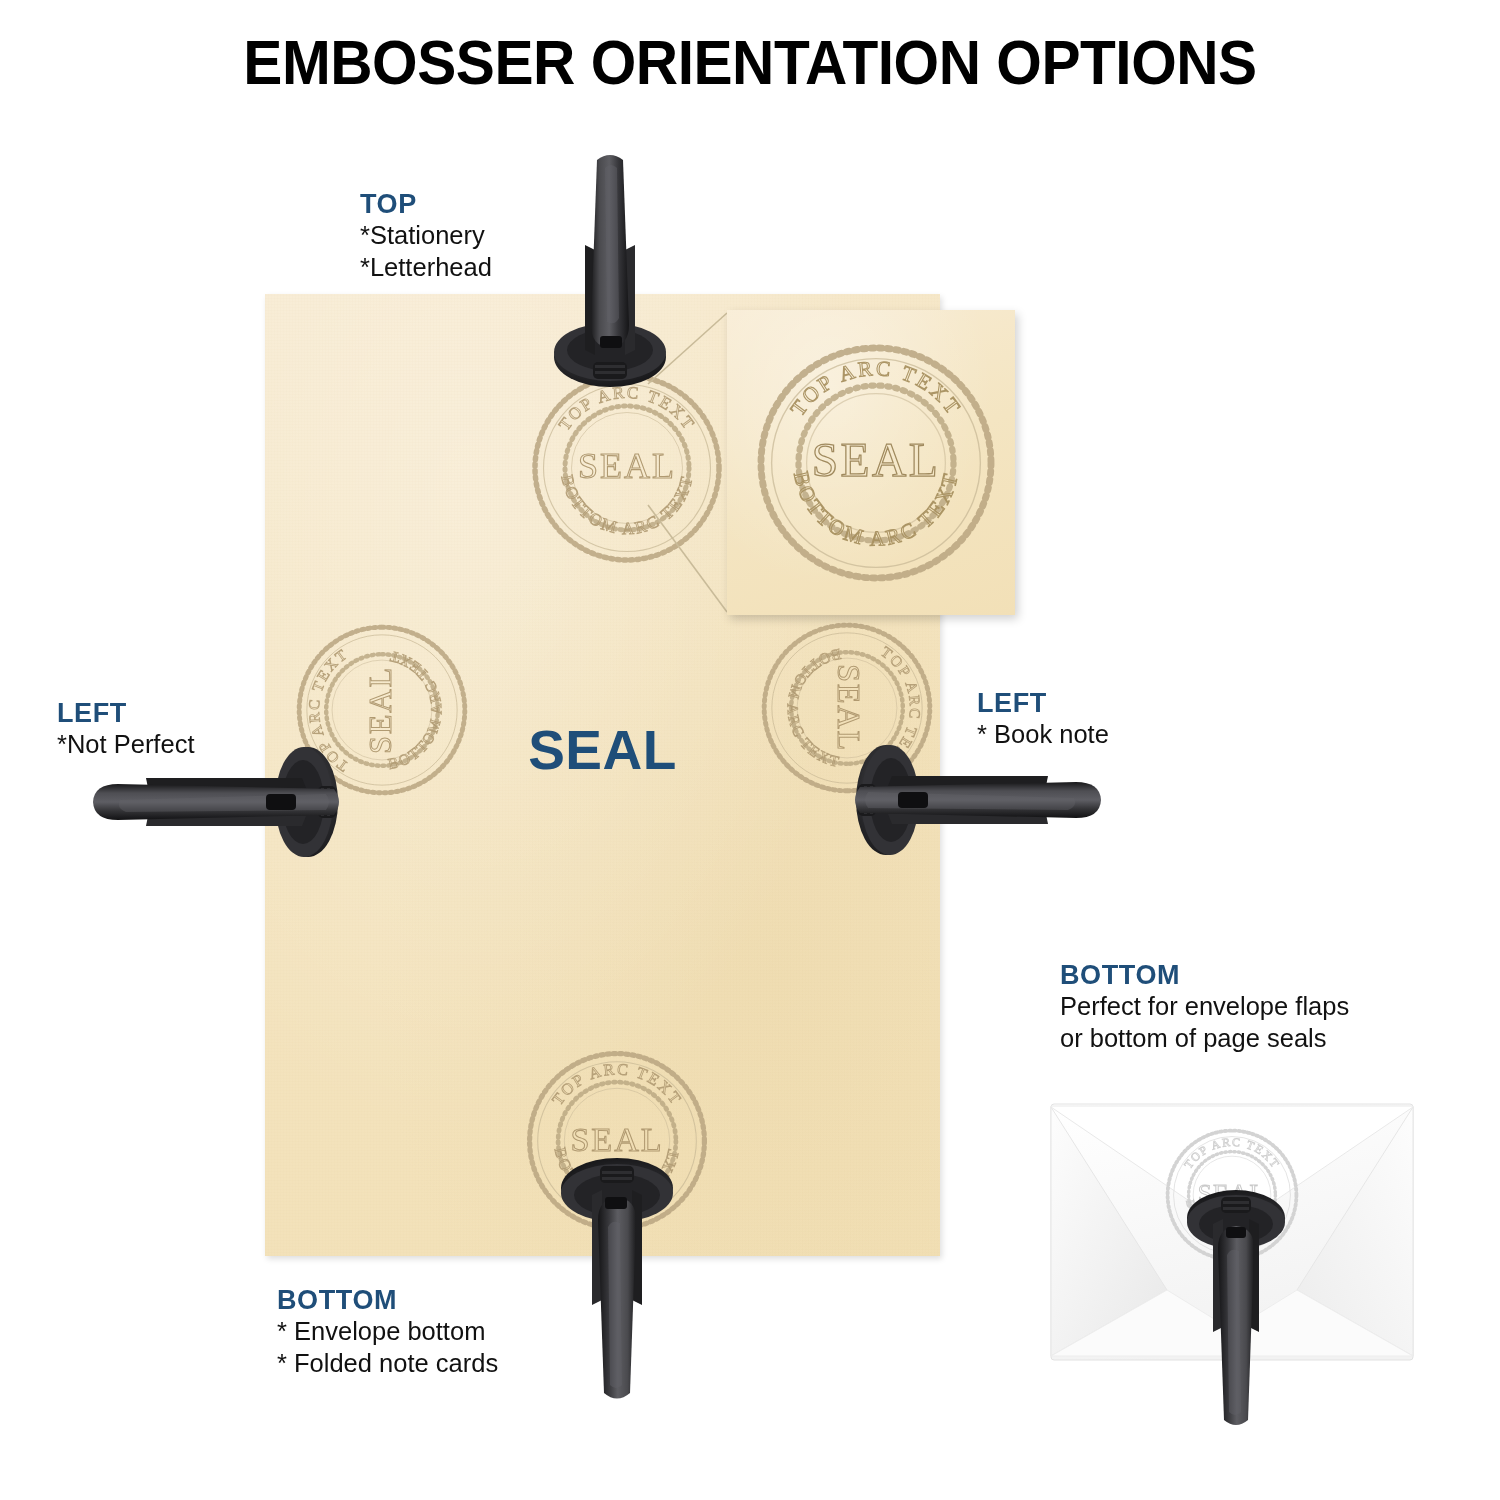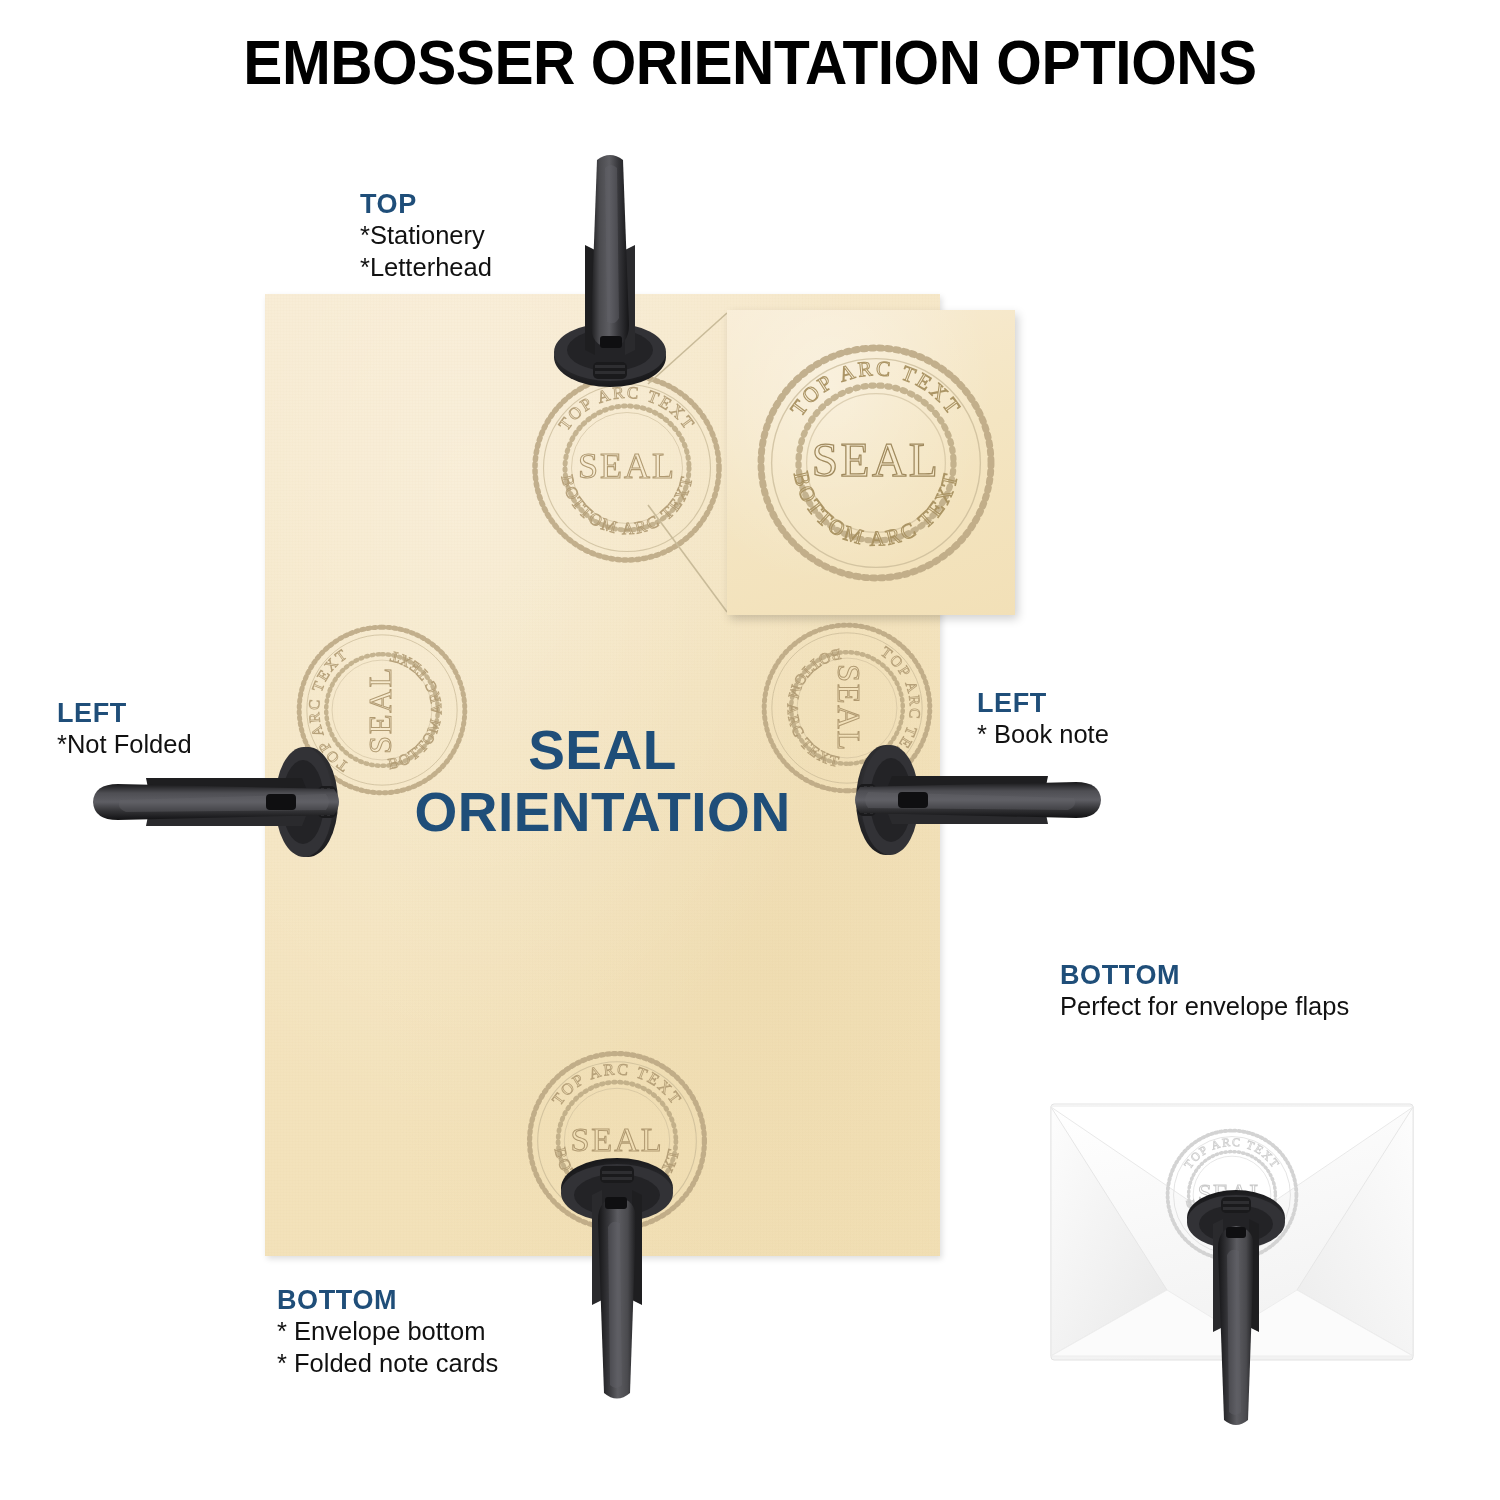--- a/index.html
+++ b/index.html
@@ -313,41 +313,41 @@
     <path d="M 34 98 L 34 206 L 44 211 L 44 103 Z" fill="#1e1e20"></path>
     <path d="M 80 98 L 80 206 L 70 211 L 70 103 Z" fill="#2a2a2d"></path>
     <path d="M 45 10 Q 57 0 69 10 L 75 182 Q 75 202 57 204 Q 39 202 39 182 Z" fill="url(#gHandleV)"></path>
     <path d="M 52 18 Q 58 12 64 18 L 66 175 Q 62 183 54 179 Z" fill="#626268" opacity=".45"></path>
     <rect x="47" y="192" width="20" height="11" rx="3" fill="#0f0f11"></rect>
   </svg>
 </div>
 
 <div class="center-text">
   <div>SEAL</div>
-  <div>ORIENTATION</div>
 </div>
 
 <div class="label" style="left:360px;top:189px;">
   <div class="lbl-head">TOP</div>
   <div class="lbl-sub">*Stationery</div>
   <div class="lbl-sub">*Letterhead</div>
 </div>
 
 <div class="label" style="left:57px;top:698px;">
   <div class="lbl-head">LEFT</div>
-  <div class="lbl-sub">*Not Folded</div>
+  <div class="lbl-sub">*Not Perfect</div>
 </div>
 
 <div class="label" style="left:977px;top:688px;">
   <div class="lbl-head">LEFT</div>
   <div class="lbl-sub">* Book note</div>
 </div>
 
 <div class="label" style="left:277px;top:1285px;">
   <div class="lbl-head">BOTTOM</div>
   <div class="lbl-sub">* Envelope bottom</div>
   <div class="lbl-sub">* Folded note cards</div>
 </div>
 
 <div class="label" style="left:1060px;top:960px;">
   <div class="lbl-head">BOTTOM</div>
   <div class="lbl-sub">Perfect for envelope flaps</div>
+  <div class="lbl-sub">or bottom of page seals</div>
 </div>
 
 </body></html>

